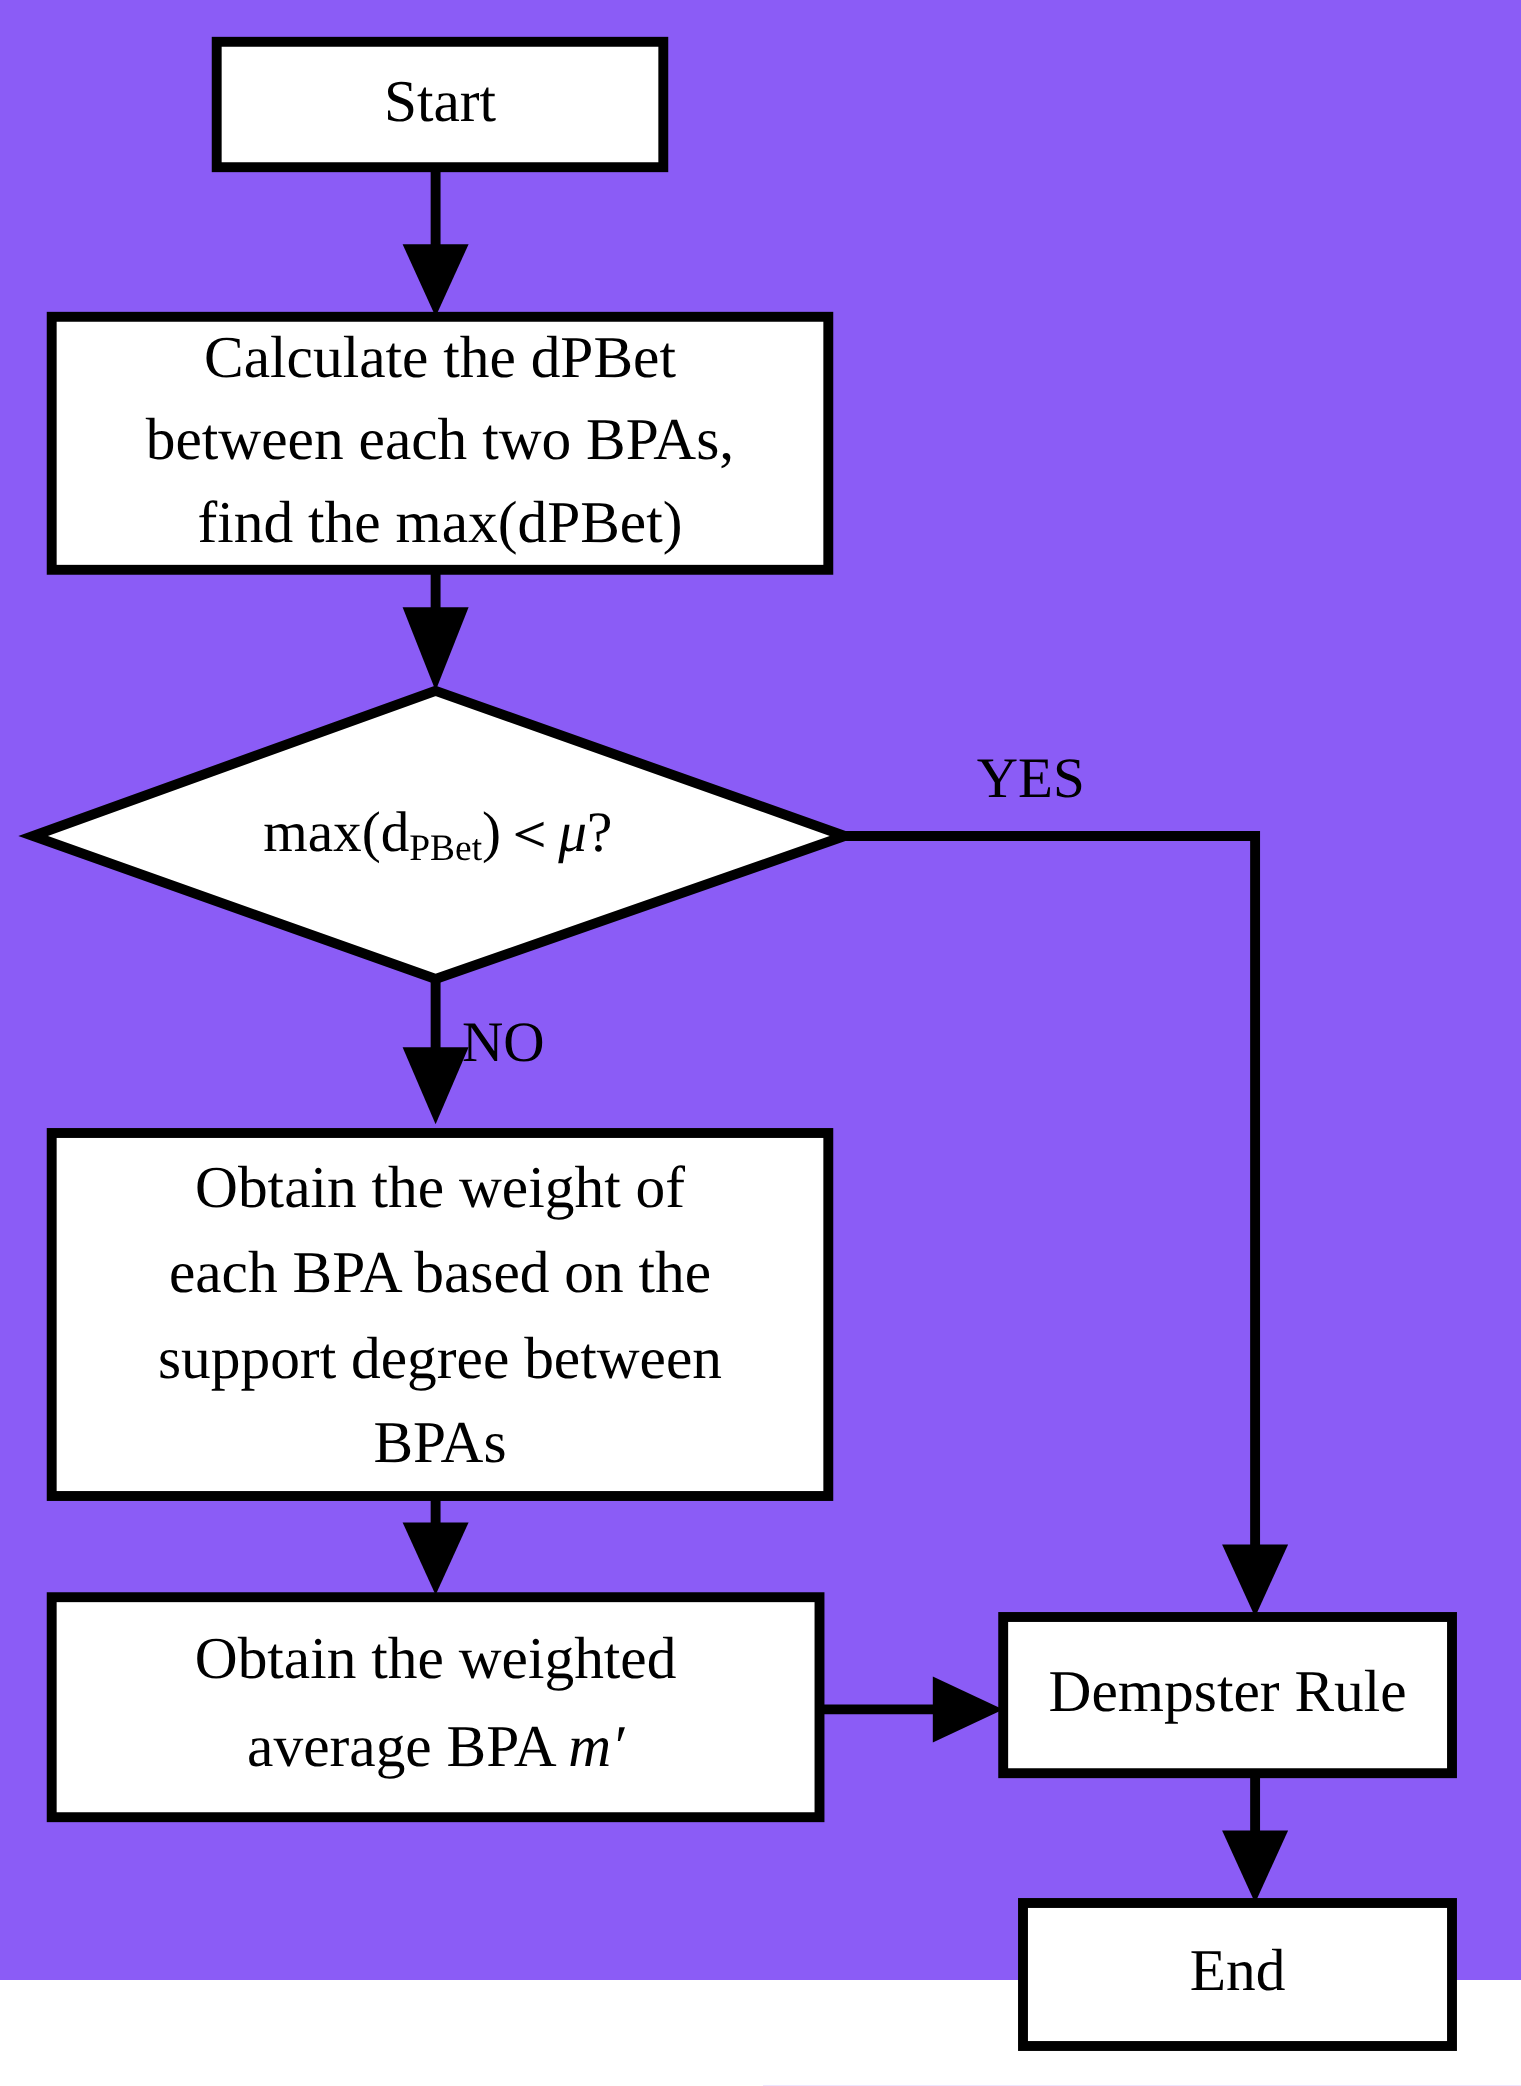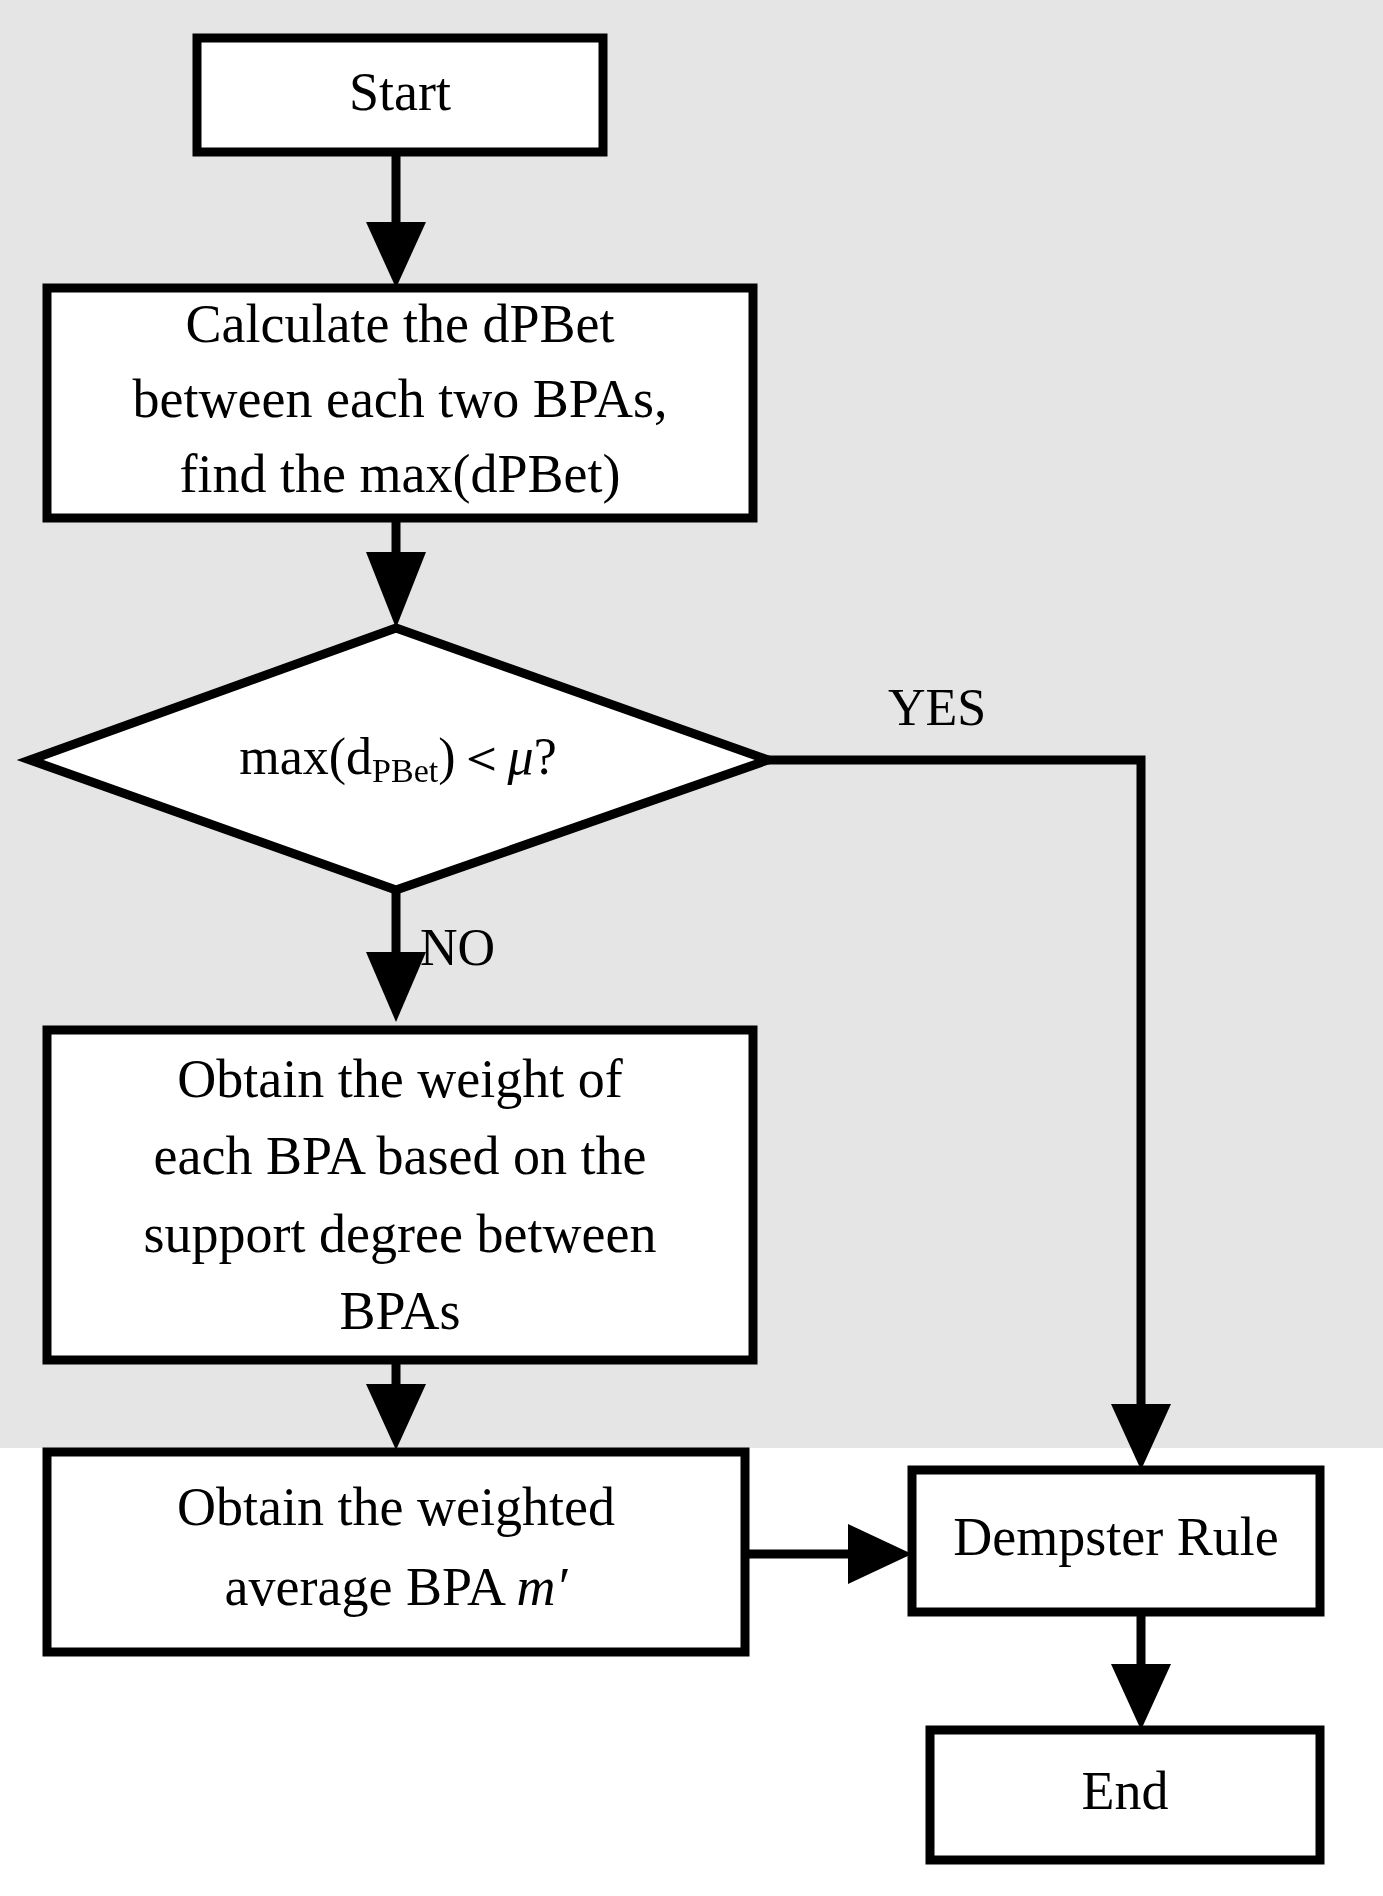--- a/index.html
+++ b/index.html
@@ -9,22 +9,22 @@
   }
   body {
     width: 1383px;
     height: 1896px;
     overflow: hidden;
     font-family: "Liberation Serif", "DejaVu Serif", serif;
   }
   #flowchart-root {
     position: relative;
     width: 1383px;
-    height: 1448px;
-    background: #e5e5e5;
+    height: 1800px;
+    background: #8b5cf6;
   }
   svg.chart-svg {
     display: block;
     width: 1383px;
     height: 1896px;
   }
   .node-shape {
     fill: #ffffff;
     stroke: #000000;
     stroke-width: 9;

